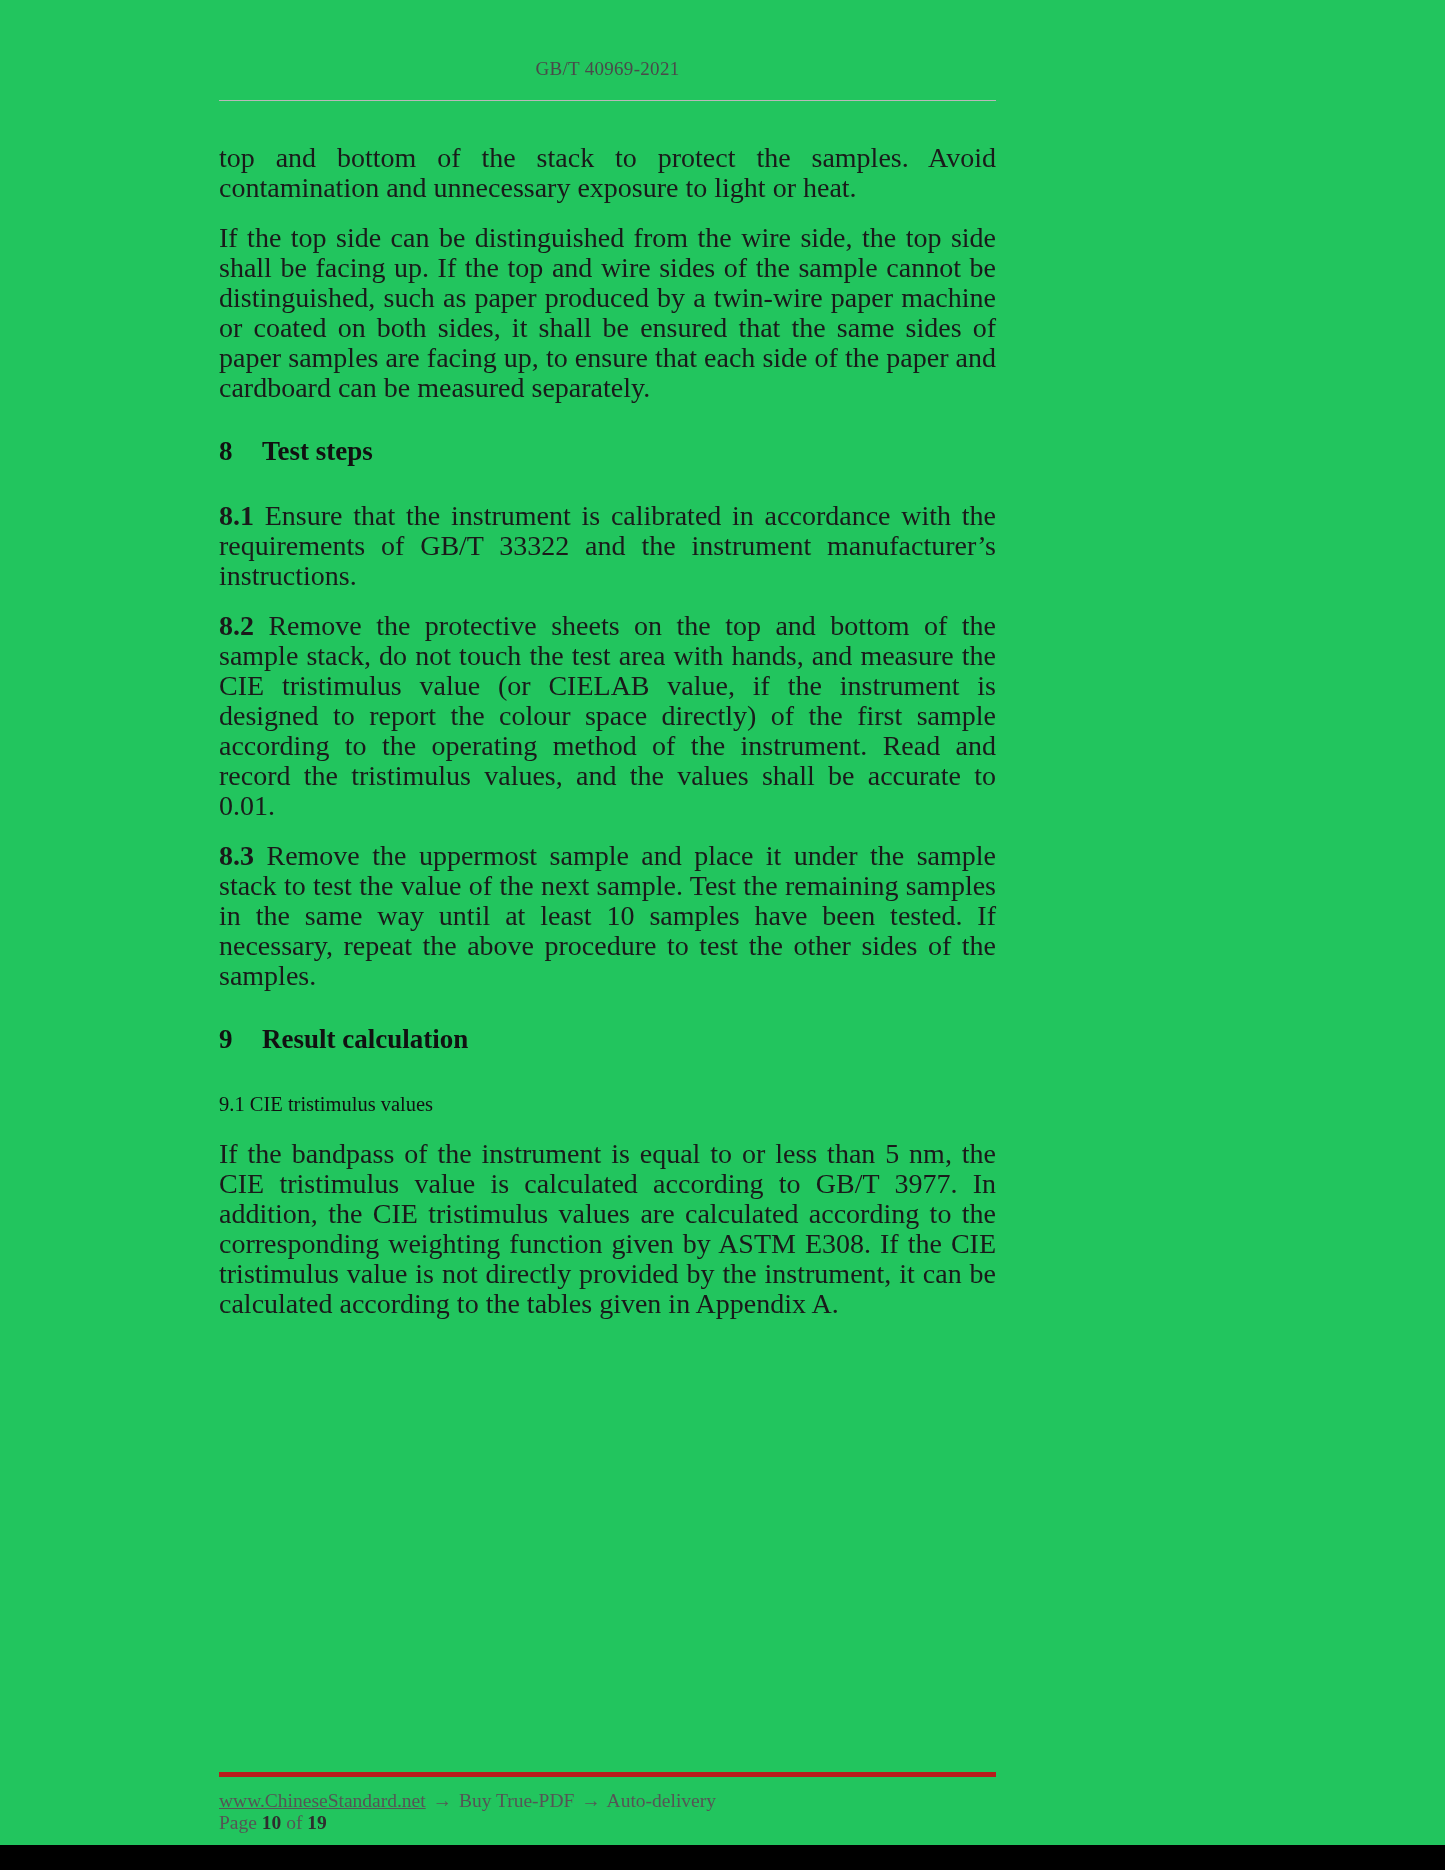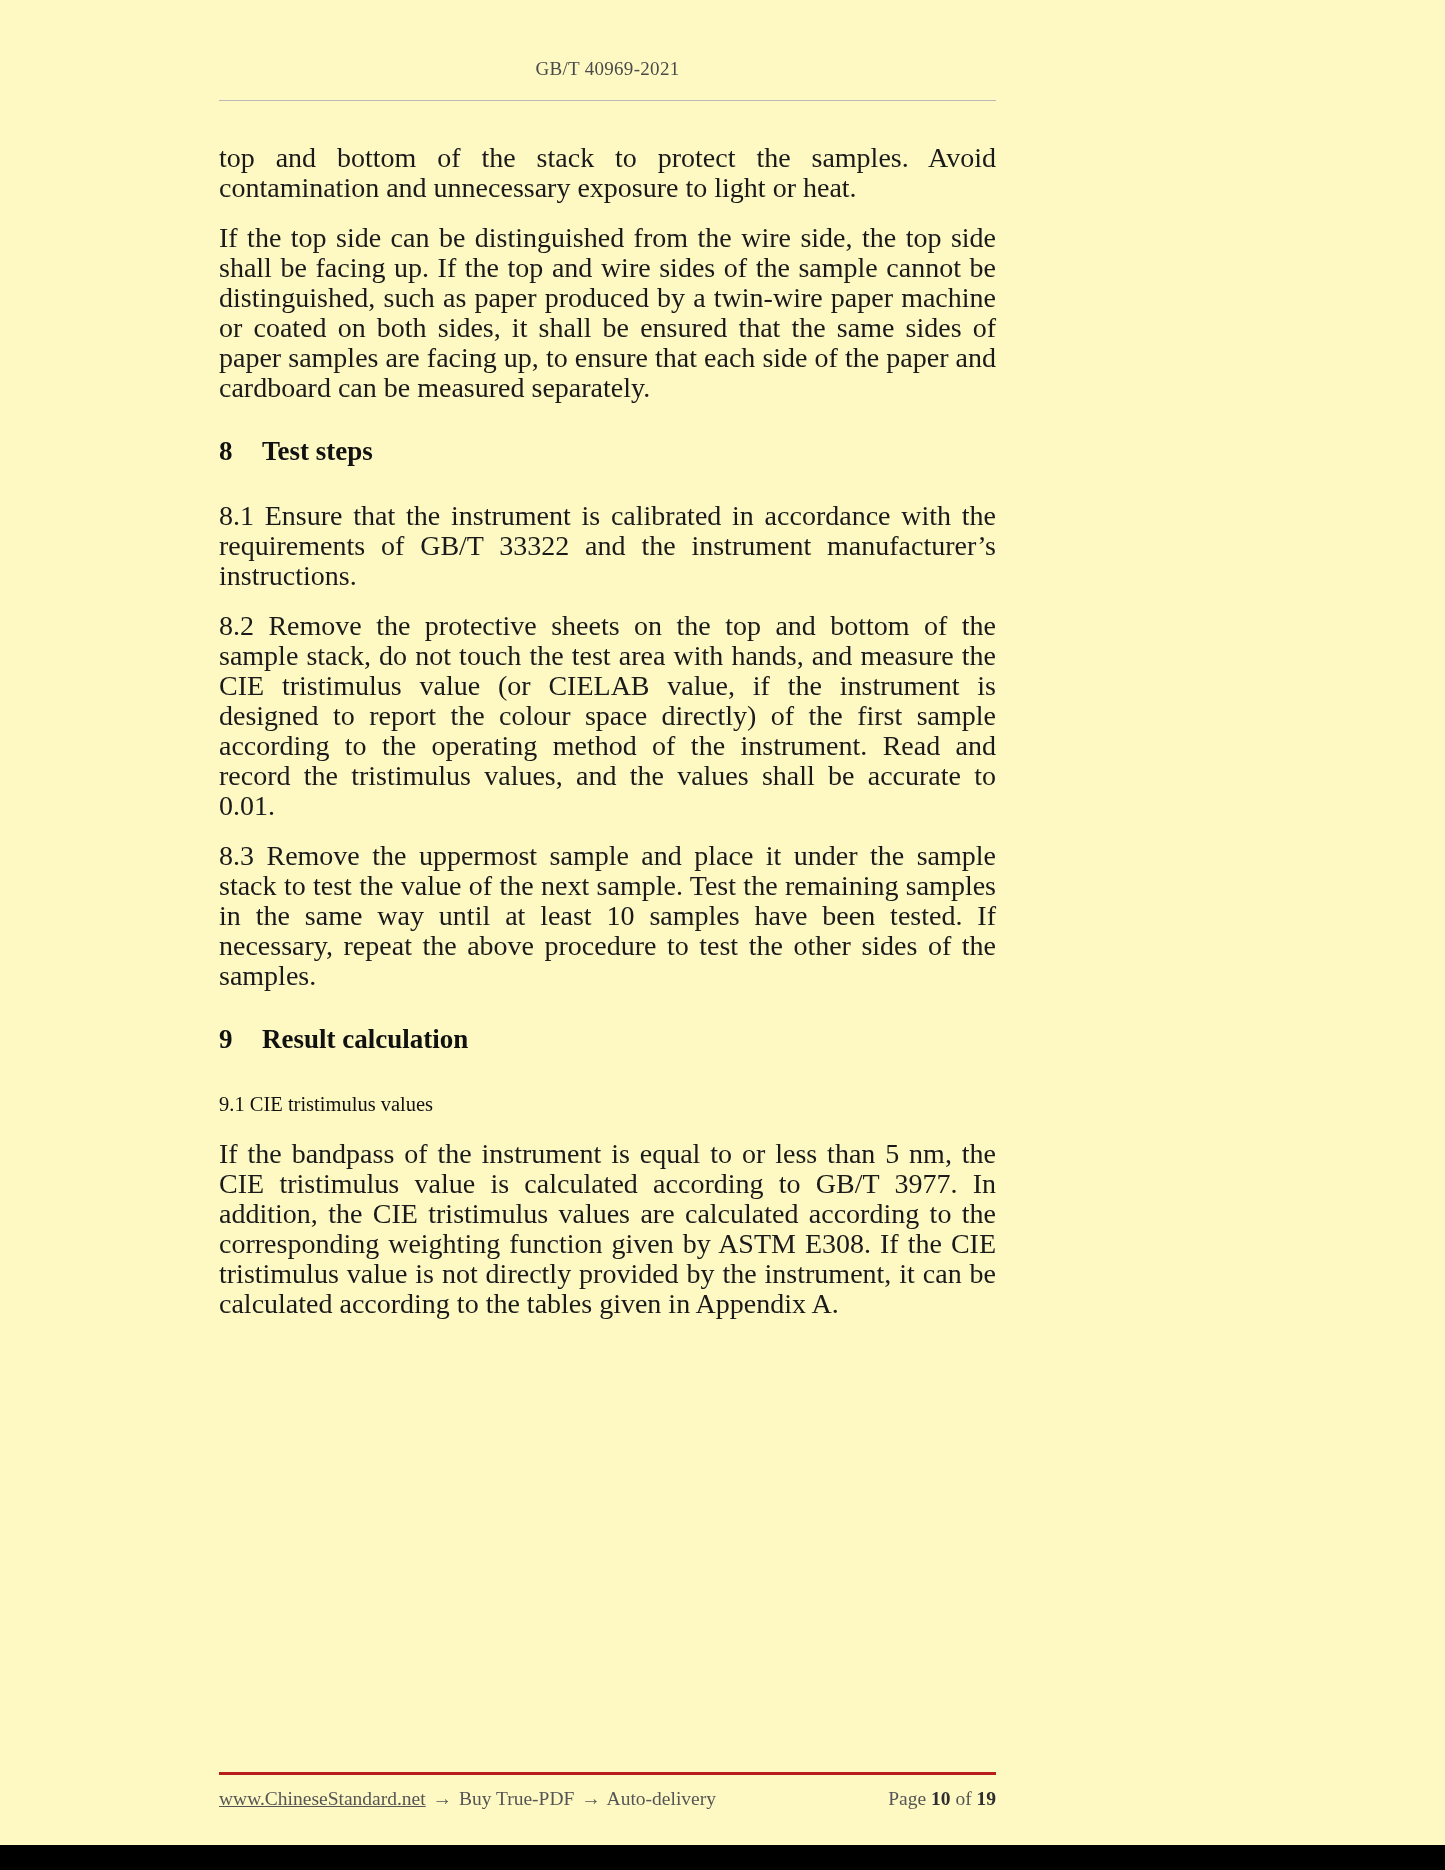--- a/index.html
+++ b/index.html
@@ -4,21 +4,21 @@
 <style>
   html, body {
     margin: 0;
     padding: 0;
     background: #ffffff;
   }
   .page {
     position: relative;
     width: 1445px;
     height: 1870px;
-    background: #fef9c3;
+    background: #22c55e;
     font-family: "Liberation Serif", "DejaVu Serif", serif;
     color: #1a1a1a;
     overflow: hidden;
   }
   
   .header-text {
     position: absolute;
     top: 58px;
     left: 219px;
     width: 777px;
@@ -43,21 +43,21 @@
     left: 219px;
     width: 777px;
   }
   .para {
     margin: 0 0 20px 0;
     font-size: 28px;
     line-height: 30px;
     text-align: justify;
   }
   .para:first-child { margin-top: 0; }
-  .clause-label { font-weight: normal; }
+  .clause-label { font-weight: bold; }
   h2.section-heading {
     font-size: 27px;
     line-height: 36px;
     font-weight: bold;
     margin: 30px 0 32px 0;
     color: #111111;
   }
   .sec-num {
     display: inline-block;
     min-width: 43px;
@@ -69,27 +69,28 @@
     margin: 24px 0 20px 0;
     color: #111111;
   }
   .it { font-style: italic; }
   
   .footer {
     position: absolute;
     top: 1772px;
     left: 219px;
     width: 777px;
-    border-top: 3px solid #b91c1c;
+    border-top: 5px solid #b91c1c;
     padding-top: 13px;
     font-size: 19.5px;
     color: #555555;
     display: flex;
     justify-content: space-between;
     align-items: baseline;
+    flex-direction: column;
   }
   .footer-left { white-space: nowrap; }
   .footer-right { white-space: nowrap; text-align: right; }
   .footer-link {
     color: #555555;
     text-decoration: underline;
     cursor: pointer;
   }
   .footer-arrow { color: #555555; padding: 0 2px; }
   .page-num { font-weight: bold; color: #2e2e2e; }

